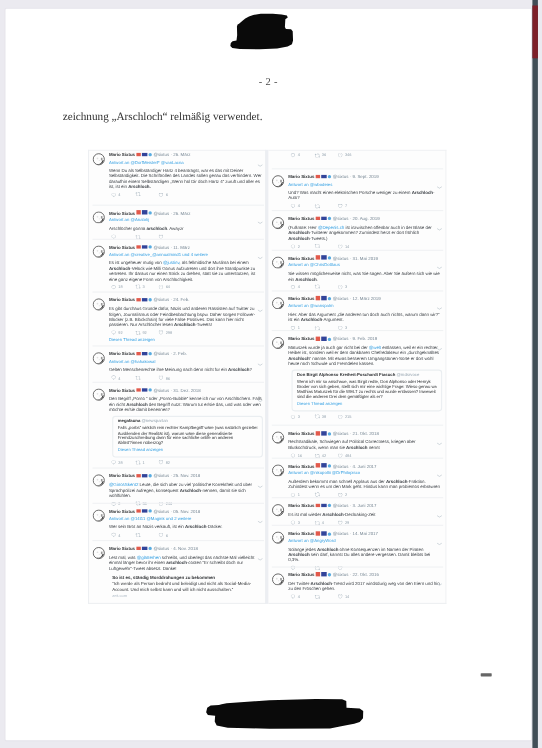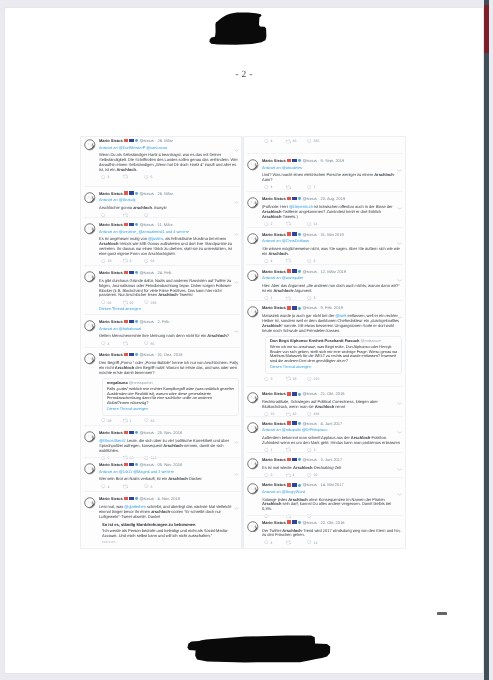--- a/index.html
+++ b/index.html
@@ -53,20 +53,21 @@
   .cl{font-size:4.0px;line-height:4.75px;color:#14171a;margin-top:1.5px;}
   .cs{font-size:3.6px;line-height:4.8px;color:#a5b3bf;margin-top:1.5px;}
   .smallmark{position:absolute;left:432px;top:604px;width:10px;height:2.8px;background:#666;border-radius:.6px;filter:blur(.45px);}
 </style>
 </head>
 <body>
 
 <div id="viewer">
 <div id="page">
 <div class="pagenum" style="top:62px">- 2 -</div>
+<div class="bodyline" style="left:52px;top:93px">zeichnung „Arschloch“ relmäßig verwendet.</div>
 <svg class="redaction" style="left:195px;top:-3px;width:72px;height:45px" viewBox="200 5 72 45">
   <path d="M240.0,12.4 C231.5,12.4 224.5,15.0 220.2,19.0 L217.3,21.5
            L216.0,22.2 L215.4,24.2 L215.6,32.0 L215.0,36.8
            L211.4,37.4 L209.8,39.2 L209.4,41.8 L211.2,43.7
            L218.0,44.6 L236.0,44.8 L252.0,44.0 L261.5,42.3
            L265.4,40.2 L266.4,36.8 L266.1,28.4 L264.6,26.7
            L259.9,26.4 L259.0,24.6 L259.4,17.4 L261.6,15.8
            L260.8,14.2 L256.0,13.2 L248.0,12.5 Z" fill="#0a0a0a"></path>
 </svg>
 <svg class="redaction" style="left:175px;top:622px;width:160px;height:40px" viewBox="180 630 160 40">

